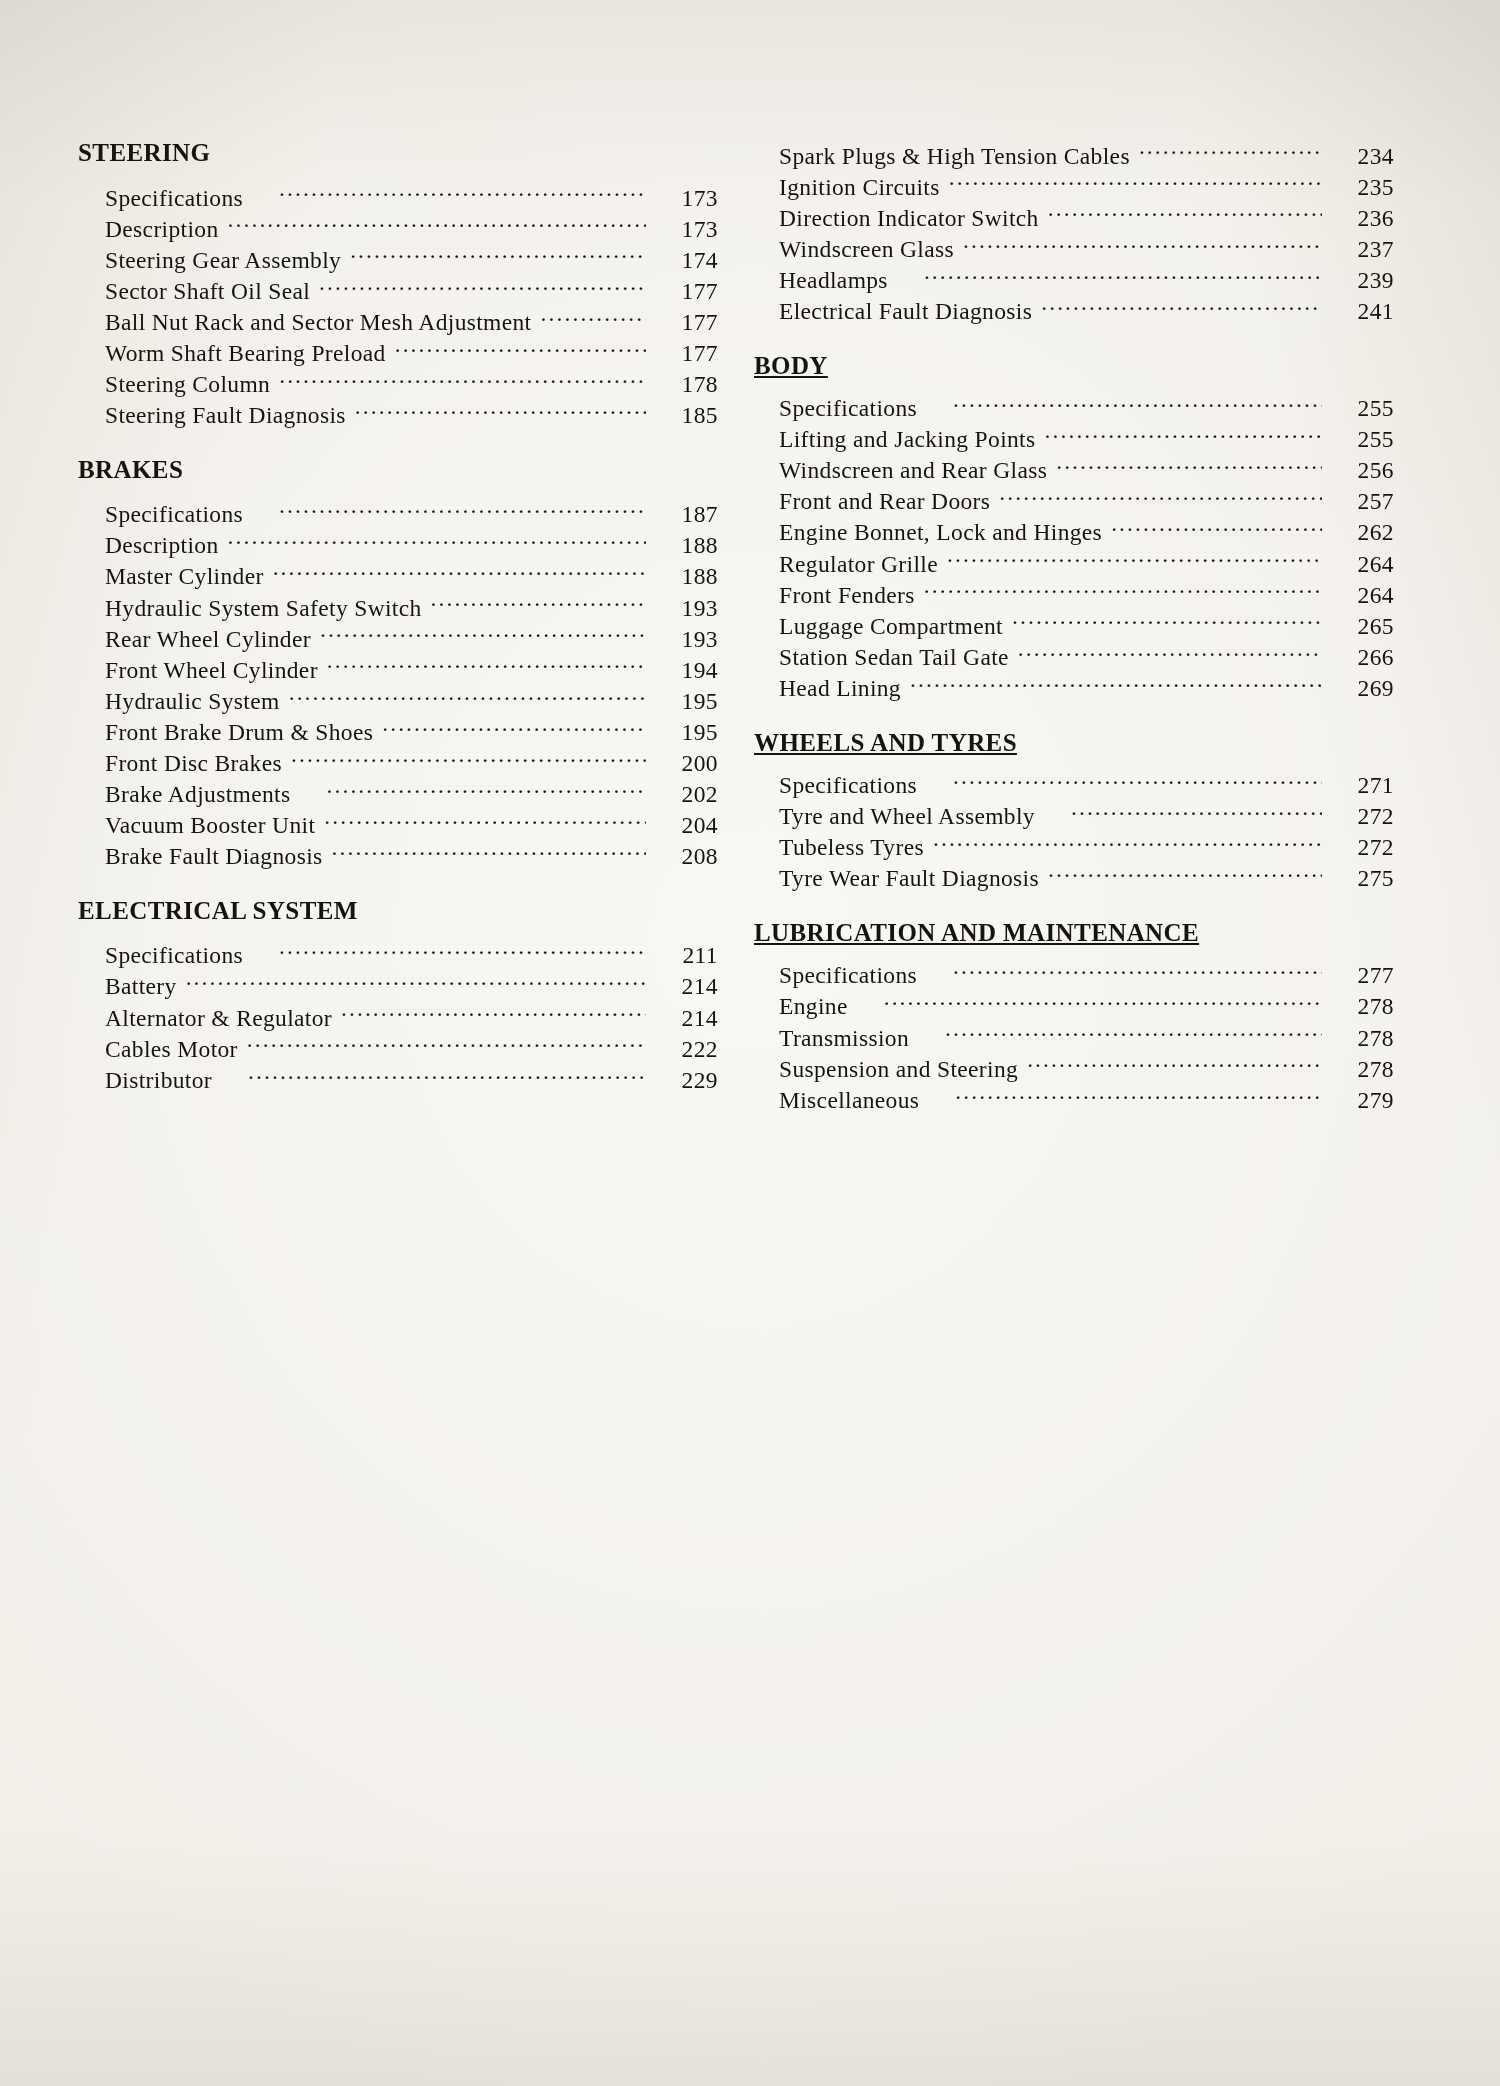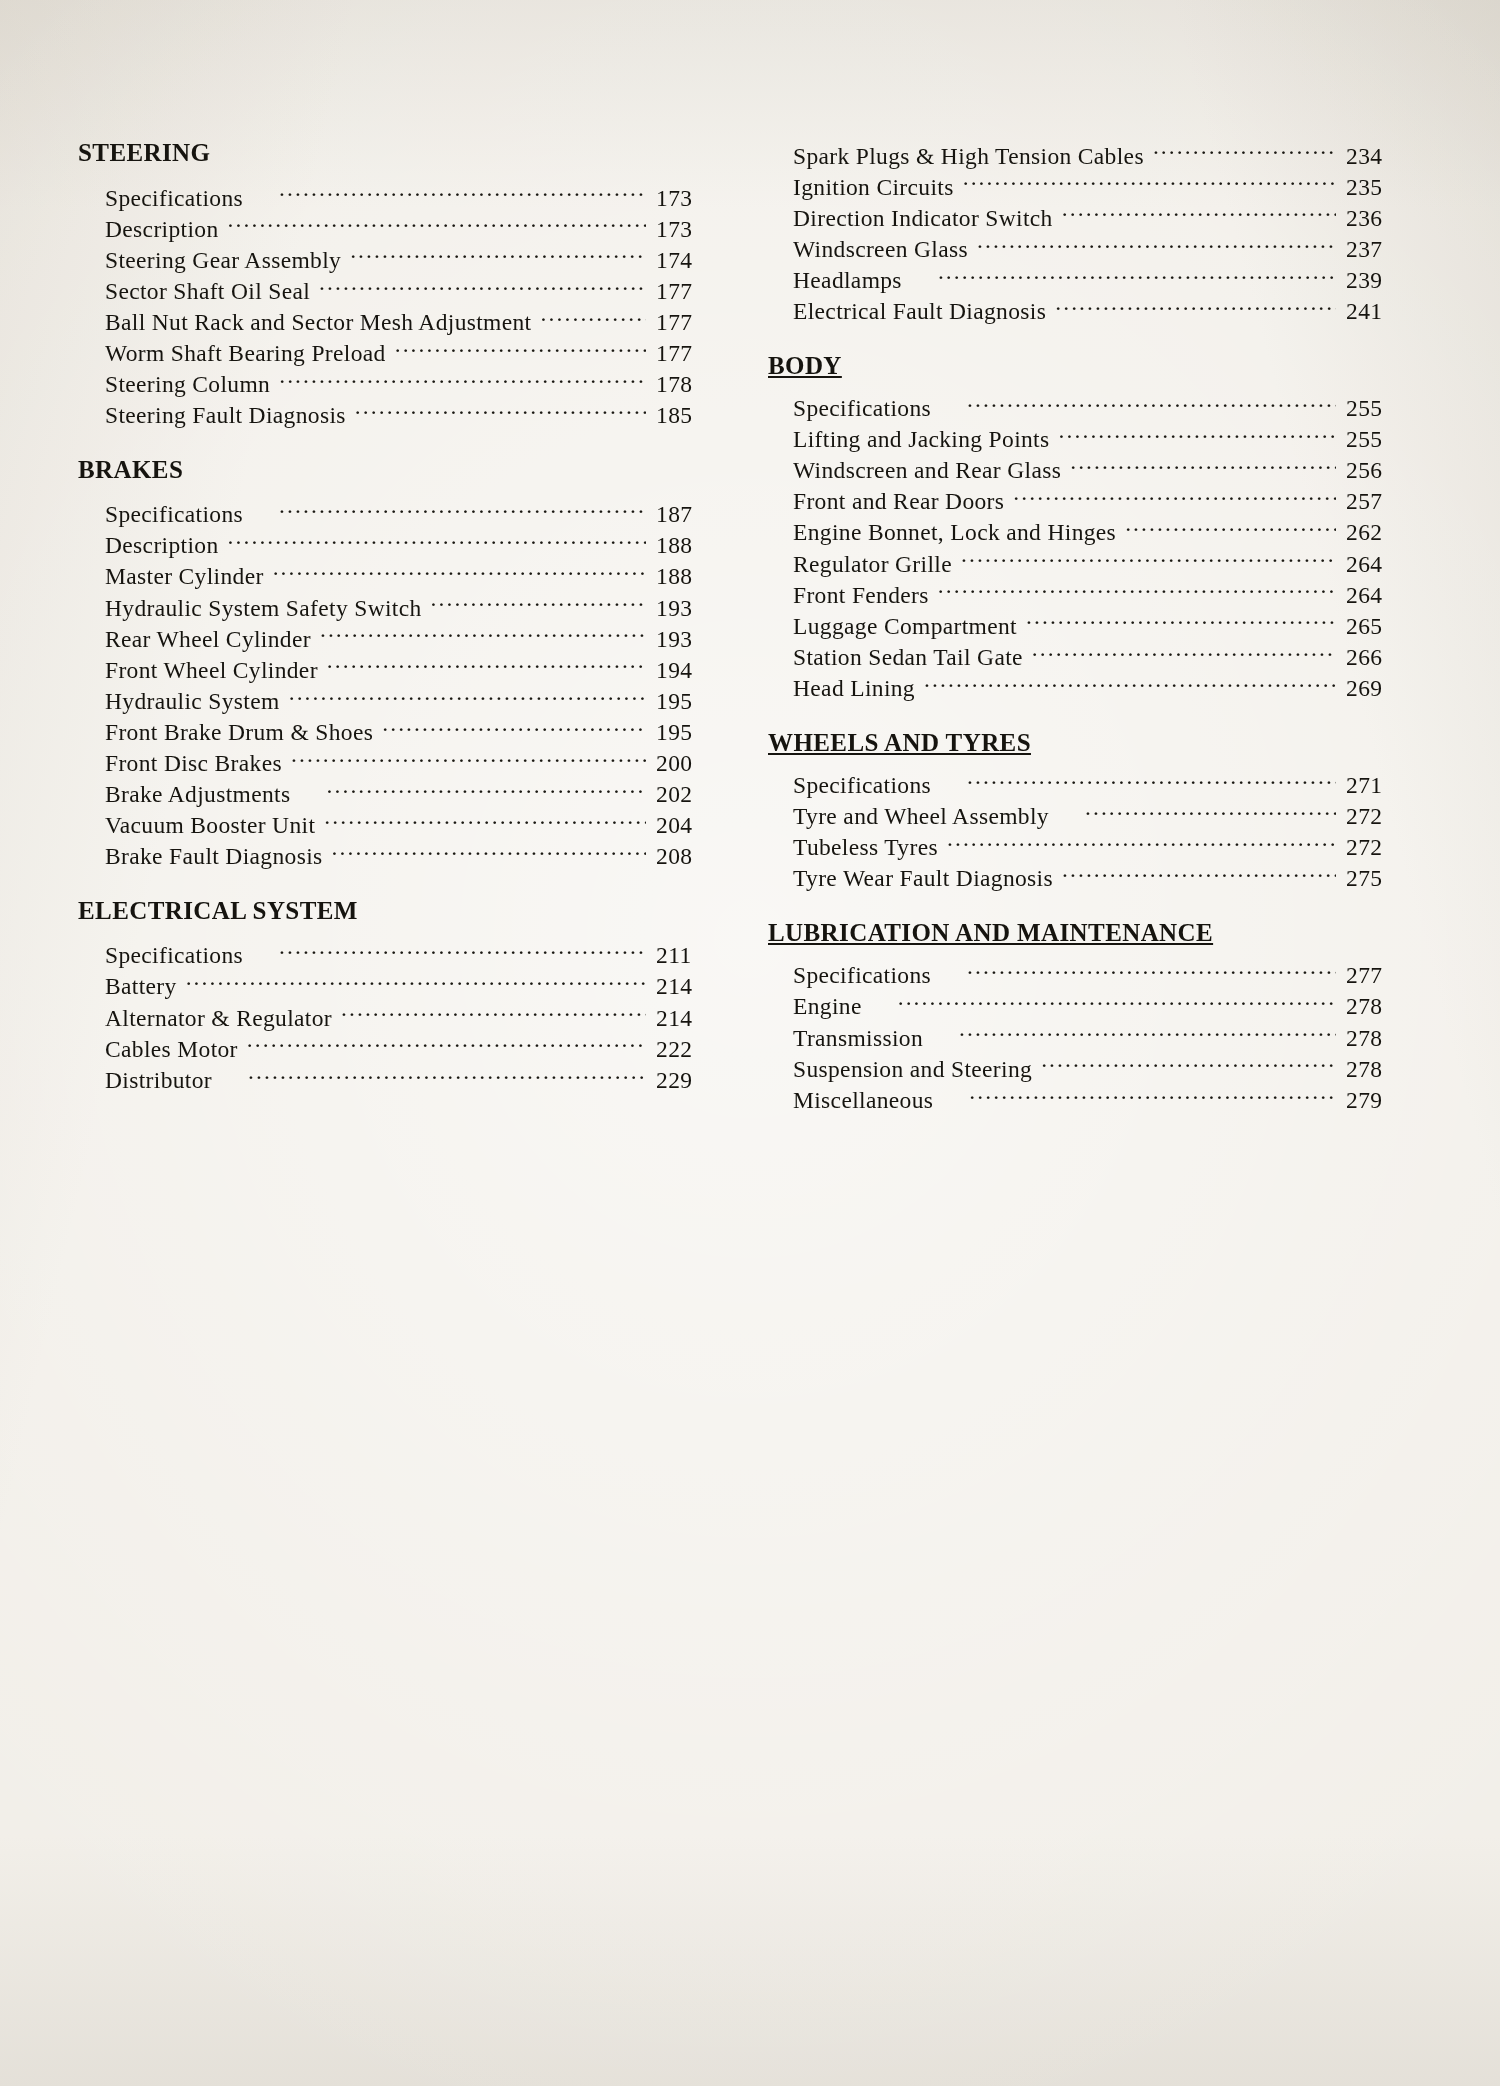--- a/index.html
+++ b/index.html
@@ -29,21 +29,21 @@
       linear-gradient(255deg, rgba(198,192,180,0.34) 0%, rgba(255,255,255,0) 16%),
       linear-gradient(0deg, rgba(196,190,178,0.30) 0%, rgba(255,255,255,0) 12%),
       linear-gradient(180deg, rgba(196,190,178,0.26) 0%, rgba(255,255,255,0) 10%);
   }
   #content {
     position: absolute;
     left: 78px;
     top: 140px;
     width: 1340px;
     display: flex;
-    gap: 50px;
+    gap: 36px;
   }
   .column {
     width: 640px;
     flex: 0 0 640px;
   }
   .section {
     margin-bottom: 6px;
   }
   .section-title {
     font-weight: bold;
@@ -85,20 +85,21 @@
     left: 0;
     bottom: 0.07em;
     white-space: nowrap;
     letter-spacing: 2.1px;
     font-size: 23.5px;
     color: #1a1812;
   }
   .entry-page {
     flex: 0 0 auto;
     width: 62px;
+    text-align: right;
     padding-left: 10px;
     letter-spacing: 0.4px;
   }
   
   .entry.wide-gap .entry-label {
     padding-right: 36px;
   }
   
   .col-right .entries {
     margin-left: 25px;

